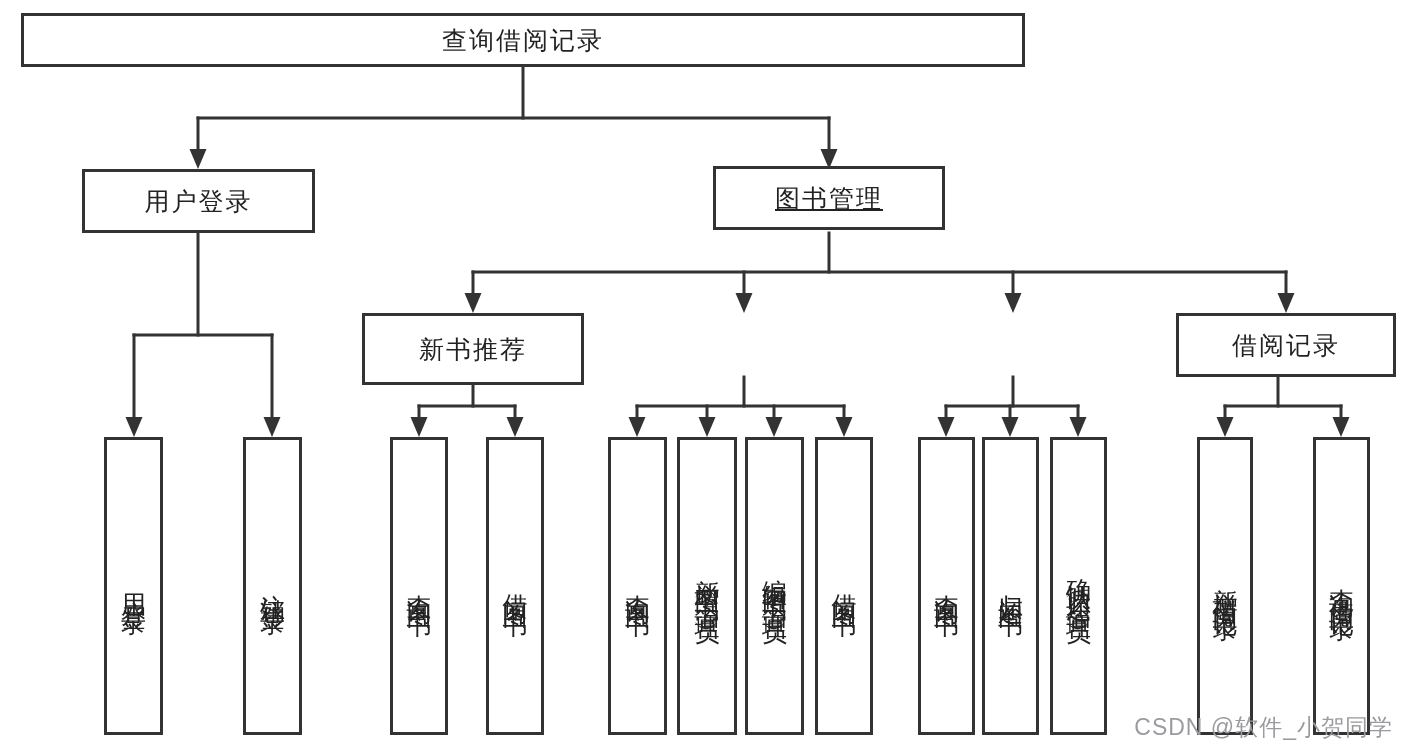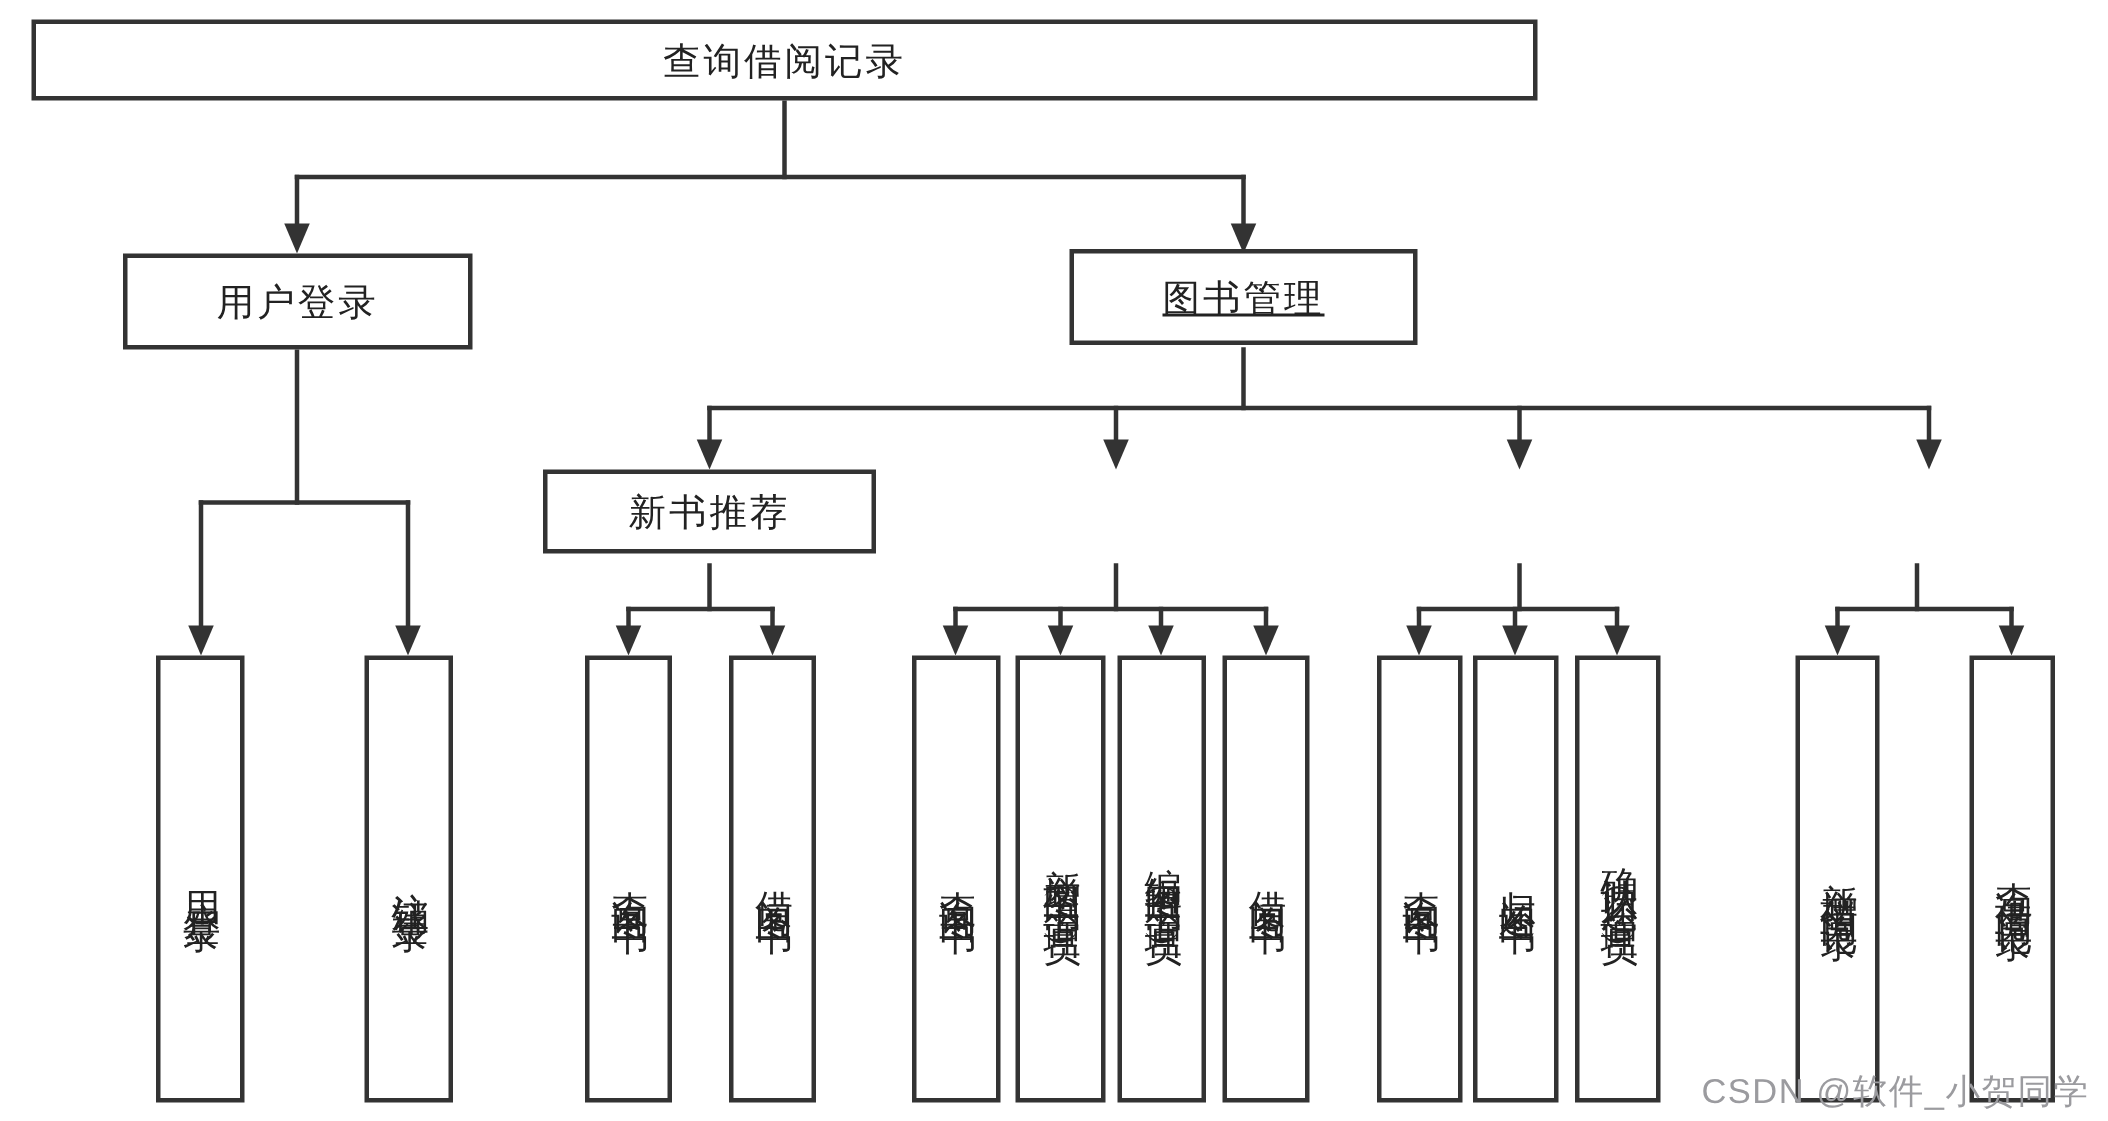--- a/index.html
+++ b/index.html
@@ -130,22 +130,25 @@
     <span>查询借阅记录</span>
   </div>
 
   <div class="node" style="left:82px; top:169px; width:233px; height:64px;">
     <span>用户登录</span>
   </div>
   <div class="node" style="left:713px; top:166px; width:232px; height:64px;text-decoration:underline;">
     <span>图书管理</span>
   </div>
 
-  <div class="node" style="left:362px; top:313px; width:222px; height:56px;">
+  <div class="node" style="left:362px; top:313px; width:222px; height:72px;">
     <span>新书推荐</span>
+  </div>
+  <div class="node" style="left:1176px; top:313px; width:220px; height:64px;">
+    <span>借阅记录</span>
   </div>
 
   <div class="node leaf" style="left:104px; top:437px; width:59px; height:298px;">
     <span>用户登录</span>
   </div>
   <div class="node leaf" style="left:243px; top:437px; width:59px; height:298px;">
     <span>注销登录</span>
   </div>
 
   <div class="node leaf" style="left:390px; top:437px; width:58px; height:298px;">

